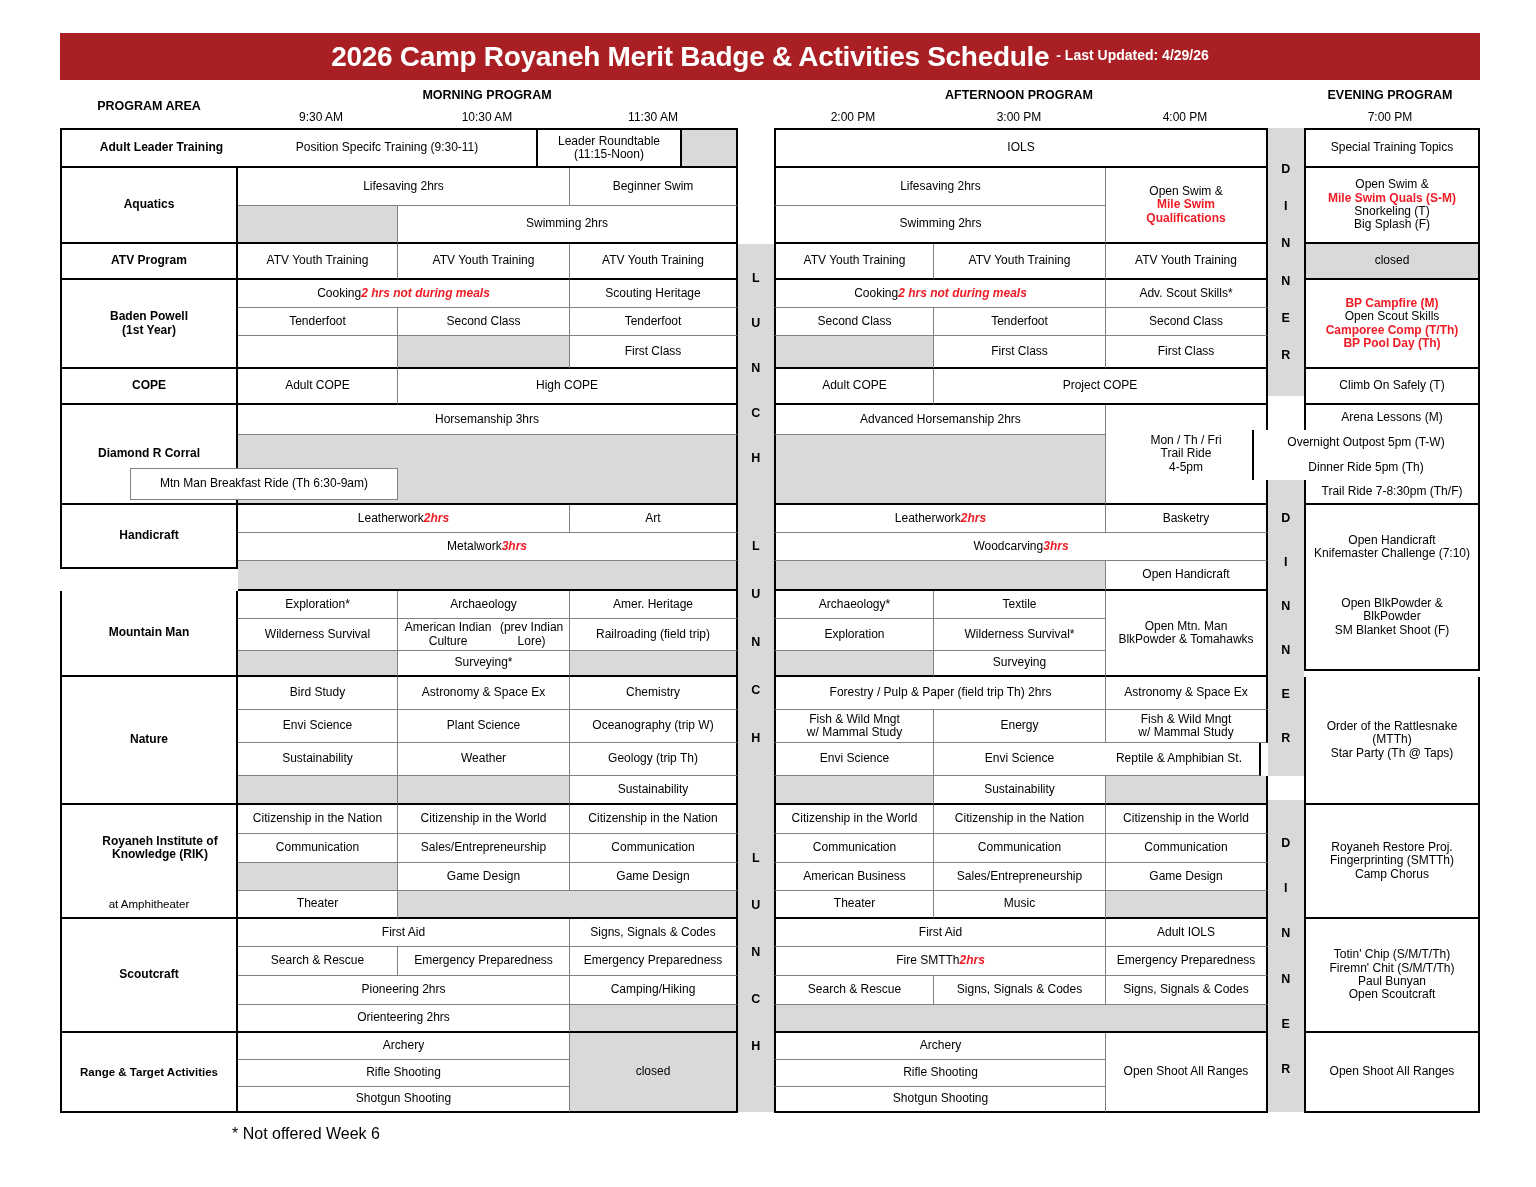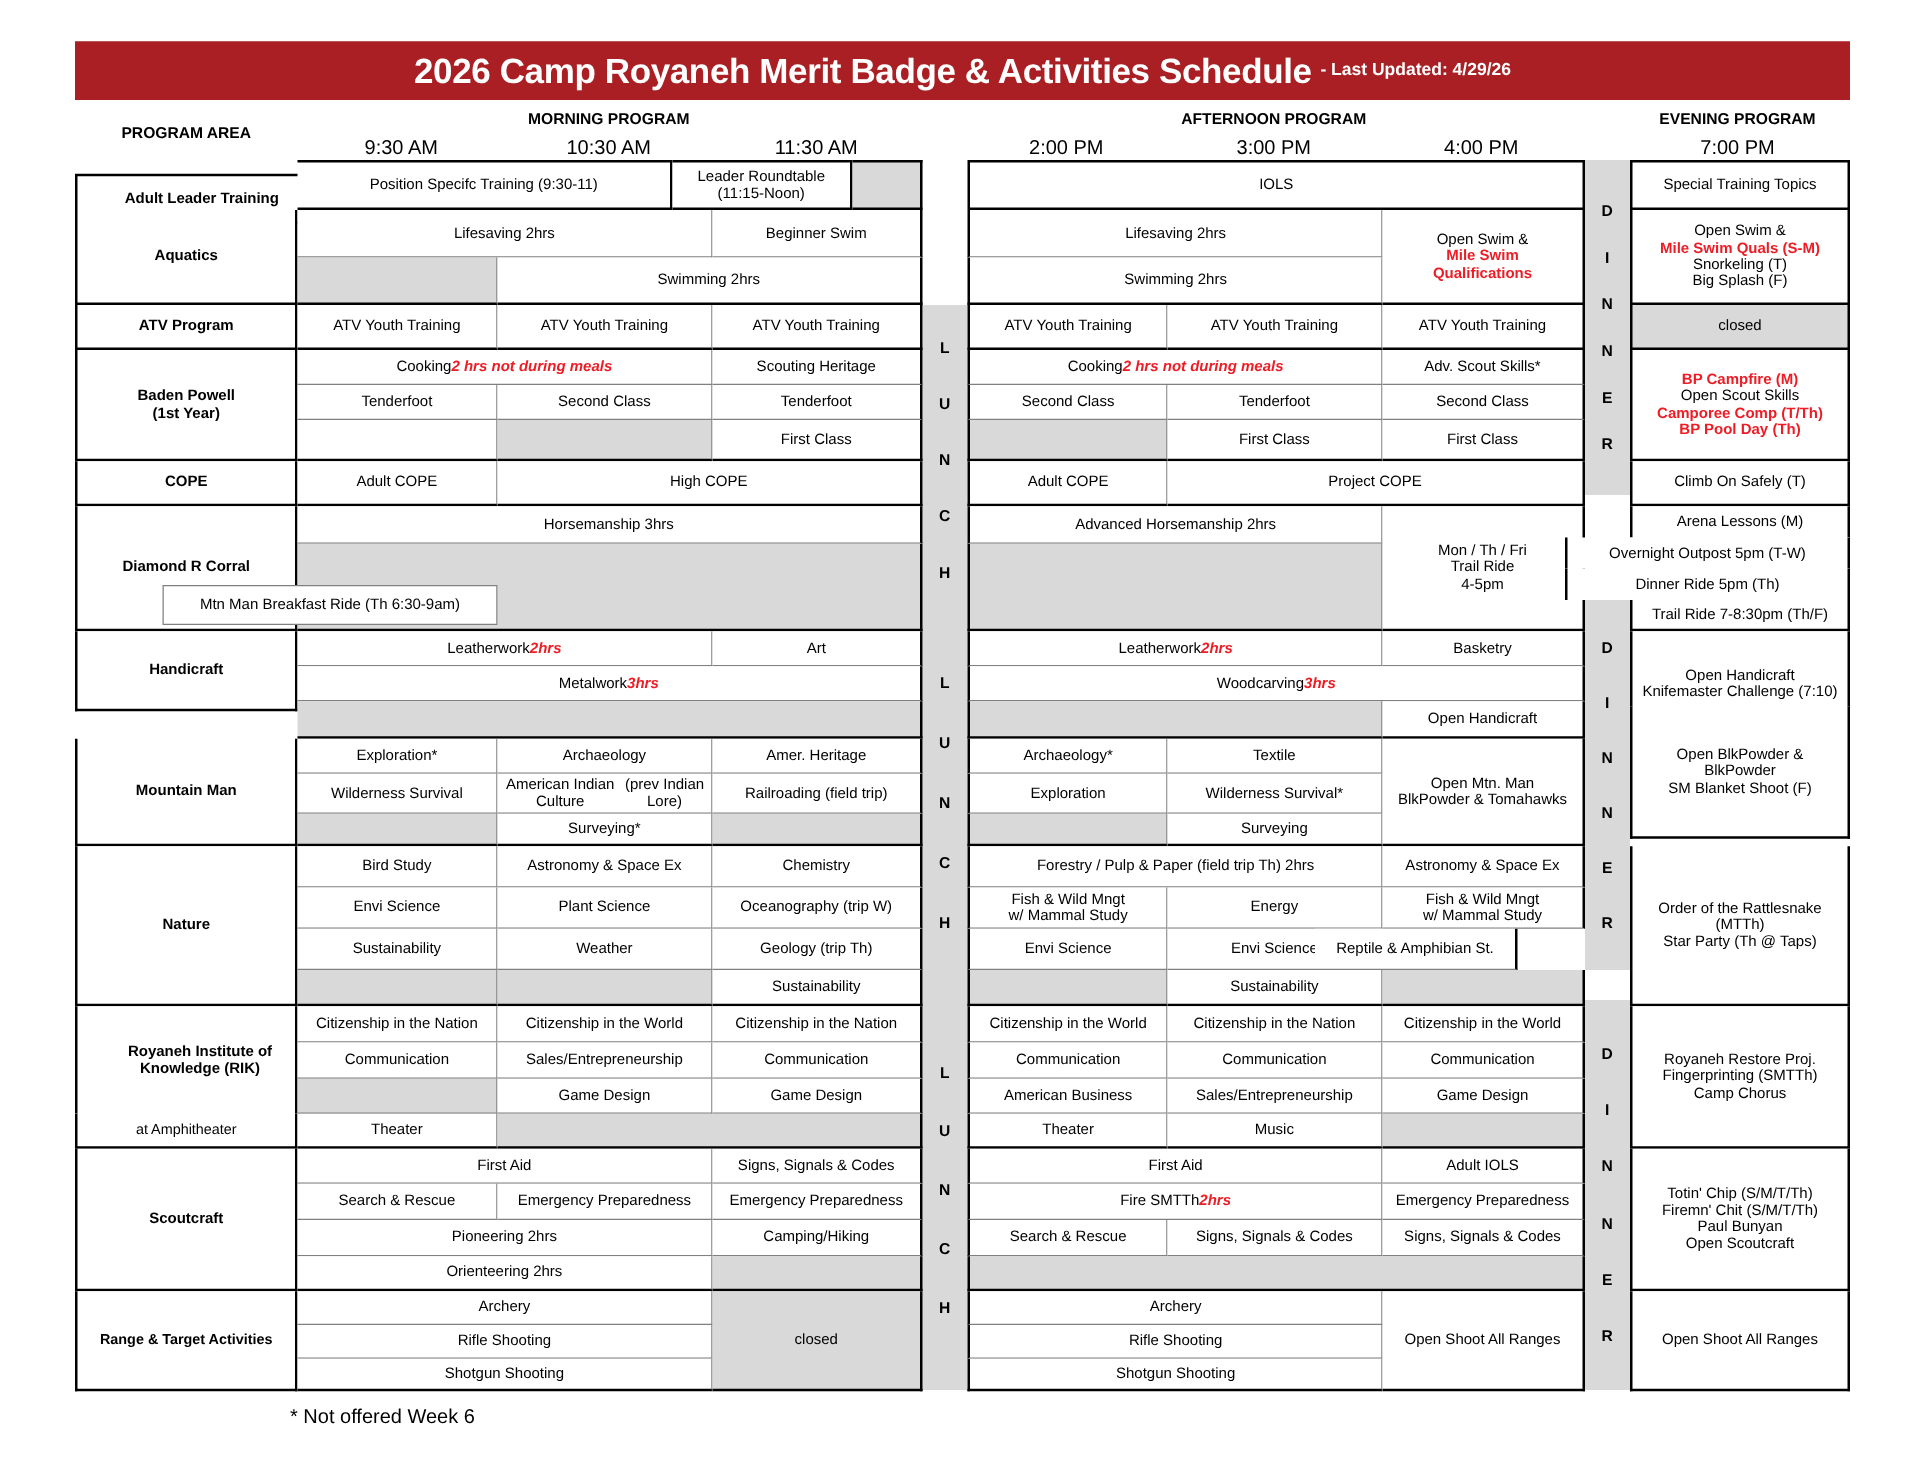--- a/index.html
+++ b/index.html
@@ -20,21 +20,21 @@
   }
   .title-main{
     font-size:28px; font-weight:bold; color:#fff; letter-spacing:-0.3px;
   }
   .title-sub{
     font-size:14px; font-weight:bold; color:#fff; margin-left:7px; padding-bottom:3px;
   }
 
   
   .hdr{ position:absolute; font-weight:bold; font-size:12.5px; text-align:center; }
-  .hdr-time{ position:absolute; font-size:16px; text-align:center; }
+  .hdr-time{ position:absolute; font-size:12px; text-align:center; }
 
   
   .grid{
     position:absolute; left:60px; top:128px; width:1420px; height:985px;
   }
   .cell{
     position:absolute; overflow:hidden;
     display:flex; align-items:center; justify-content:center;
     text-align:center; font-size:12px; line-height:1.12;
     background:#fff; padding:0 2px;
@@ -131,21 +131,21 @@
     </div>
     <div class="mealcol" style="left:1208px; top:672px; width:36px; height:312px; padding:20px 0;">
       <span>D</span>
       <span>I</span>
       <span>N</span>
       <span>N</span>
       <span>E</span>
       <span>R</span>
     </div>
 
-    <div class="cell bold btk bbk blk brk" style="left:0; top:11px; width:203px; height:40px;">Adult Leader Training</div>
+    <div class="cell bold btk bbk blk brk" style="left:0; top:0; width:203px; height:40px;">Adult Leader Training</div>
     <div class="cell btk bbk brk" style="left:178px; top:0; width:300px; height:40px;">Position Specifc Training (9:30-11)</div>
     <div class="cell btk bbk brk" style="left:478px; top:0; width:144px; height:40px; flex-direction:column;">
       <span class="l2">Leader Roundtable</span>
       <span class="l2">(11:15-Noon)</span>
     </div>
     <div class="cell gray btk bbk brk" style="left: 622px; top: 0px; width: 56px; height: 40px; background: rgb(217, 217, 217);"></div>
     <div class="cell btk bbk blk brk" style="left:714px; top:0; width:494px; height:40px;">IOLS</div>
     <div class="cell btk bbk blk brk" style="left:1244px; top:0; width:176px; height:40px;">Special Training Topics</div>
 
     <div class="cell bold bbk blk brk" style="left:0; top:40px; width:178px; height:76px;">Aquatics</div>
@@ -317,21 +317,21 @@
       <span class="l2">Fish &amp; Wild Mngt</span>
       <span class="l2">w/ Mammal Study</span>
     </div>
     <div class="cell bb br" style="left:874px; top:582px; width:172px; height:33px;">Energy</div>
     <div class="cell bb brk" style="left:1046px; top:582px; width:162px; height:33px; flex-direction:column;">
       <span class="l2">Fish &amp; Wild Mngt</span>
       <span class="l2">w/ Mammal Study</span>
     </div>
     <div class="cell bb br blk" style="left:714px; top:615px; width:160px; height:33px;">Envi Science</div>
     <div class="cell bb br" style="left:874px; top:615px; width:172px; height:33px;">Envi Science</div>
-    <div class="cell bb brk" style="left:992px; top:615px; width:162px; height:33px;">Reptile &amp; Amphibian St.</div>
+    <div class="cell bb brk" style="left:1039px; top:615px; width:162px; height:33px;">Reptile &amp; Amphibian St.</div>
     <div class="cell gray bbk br blk" style="left: 714px; top: 648px; width: 160px; height: 29px; background: rgb(217, 217, 217);"></div>
     <div class="cell bbk br" style="left:874px; top:648px; width:172px; height:29px;">Sustainability</div>
     <div class="cell gray bbk brk" style="left: 1046px; top: 648px; width: 162px; height: 29px; background: rgb(217, 217, 217);"></div>
 
     <div class="cell bbk blk brk" style="left:1244px; top:549px; width:176px; height:128px; flex-direction:column;">
       <span class="l2">Order of the Rattlesnake</span>
       <span class="l2">(MTTh)</span>
       <span class="l2">Star Party (Th @ Taps)</span>
     </div>
 

